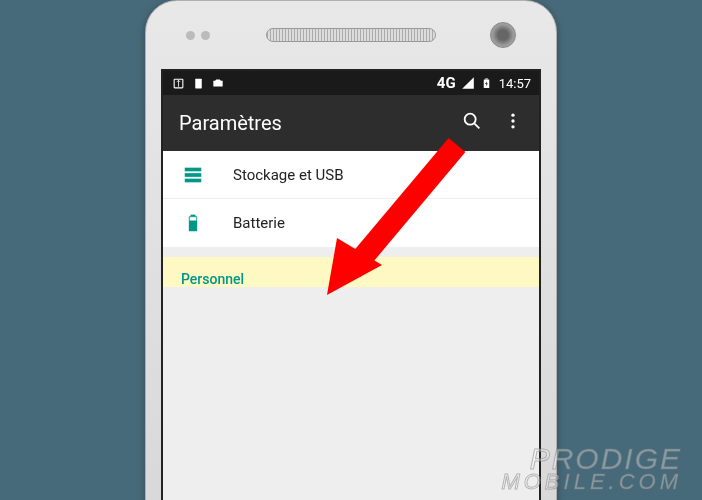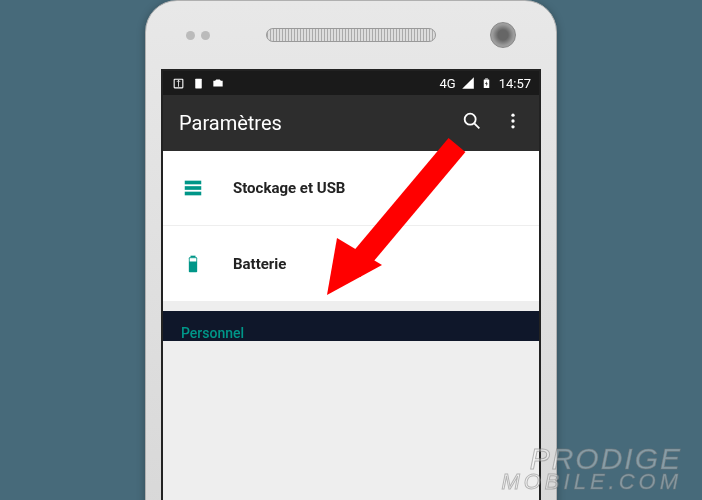--- a/index.html
+++ b/index.html
@@ -92,46 +92,45 @@
       height: calc(100% - 80px);
       overflow: hidden;
     }
     .card {
       background: #fff;
       margin: 0;
     }
     .row {
       display: flex;
       align-items: center;
-      height: 75px;
+      height: 48px;
       padding: 0 18px;
       border-bottom: 1px solid #eee;
       cursor: pointer;
-      font-weight: bold;
     }
     .row:last-child { border-bottom: none; }
     .row-icon {
       width: 24px;
       height: 24px;
       margin-right: 28px;
       color: #009688;
       display: flex;
       align-items: center;
       justify-content: center;
     }
     .row-label {
       font-size: 15px;
       color: #222;
     }
     .section-header {
       padding: 14px 18px 0;
       font-size: 14px;
       font-weight: 500;
       color: #009688;
-      background: #0f172a;
+      background: #fef9c3;
       margin-top: 10px;
     }
     .arrow {
       position: absolute;
       left: 322px;
       top: 130px;
       pointer-events: none;
     }
     .watermark {
       position: absolute;
@@ -179,21 +178,21 @@
               <rect x="6" y="3" width="12" height="18" rx="1"></rect>
             </svg>
         </span>
         <span class="st-icon">
           <svg viewBox="0 0 24 24" width="14" height="14" fill="#fff">
               <path d="M4 8h3l2-2h6l2 2h3v10H4z"></path>
             </svg>
         </span>
       </div>
       <div class="status-right">
-        <span style="font-size:13px;font-weight:normal;">4G</span>
+        <span style="font-size:15px;font-weight:bold;">4G</span>
         <span class="st-icon">
           <svg viewBox="0 0 24 24" width="14" height="14" fill="#fff">
               <path d="M2 22L22 2v20z"></path>
             </svg>
         </span>
         <span class="st-icon">
           <svg viewBox="0 0 24 24" width="11" height="15" fill="#fff">
               <rect x="6" y="3" width="12" height="19" rx="1"></rect>
               <rect x="9" y="1" width="6" height="2"></rect>
               <path d="M13 7l-4 6h3l-1 5 4-6h-3z" fill="#000"></path>

